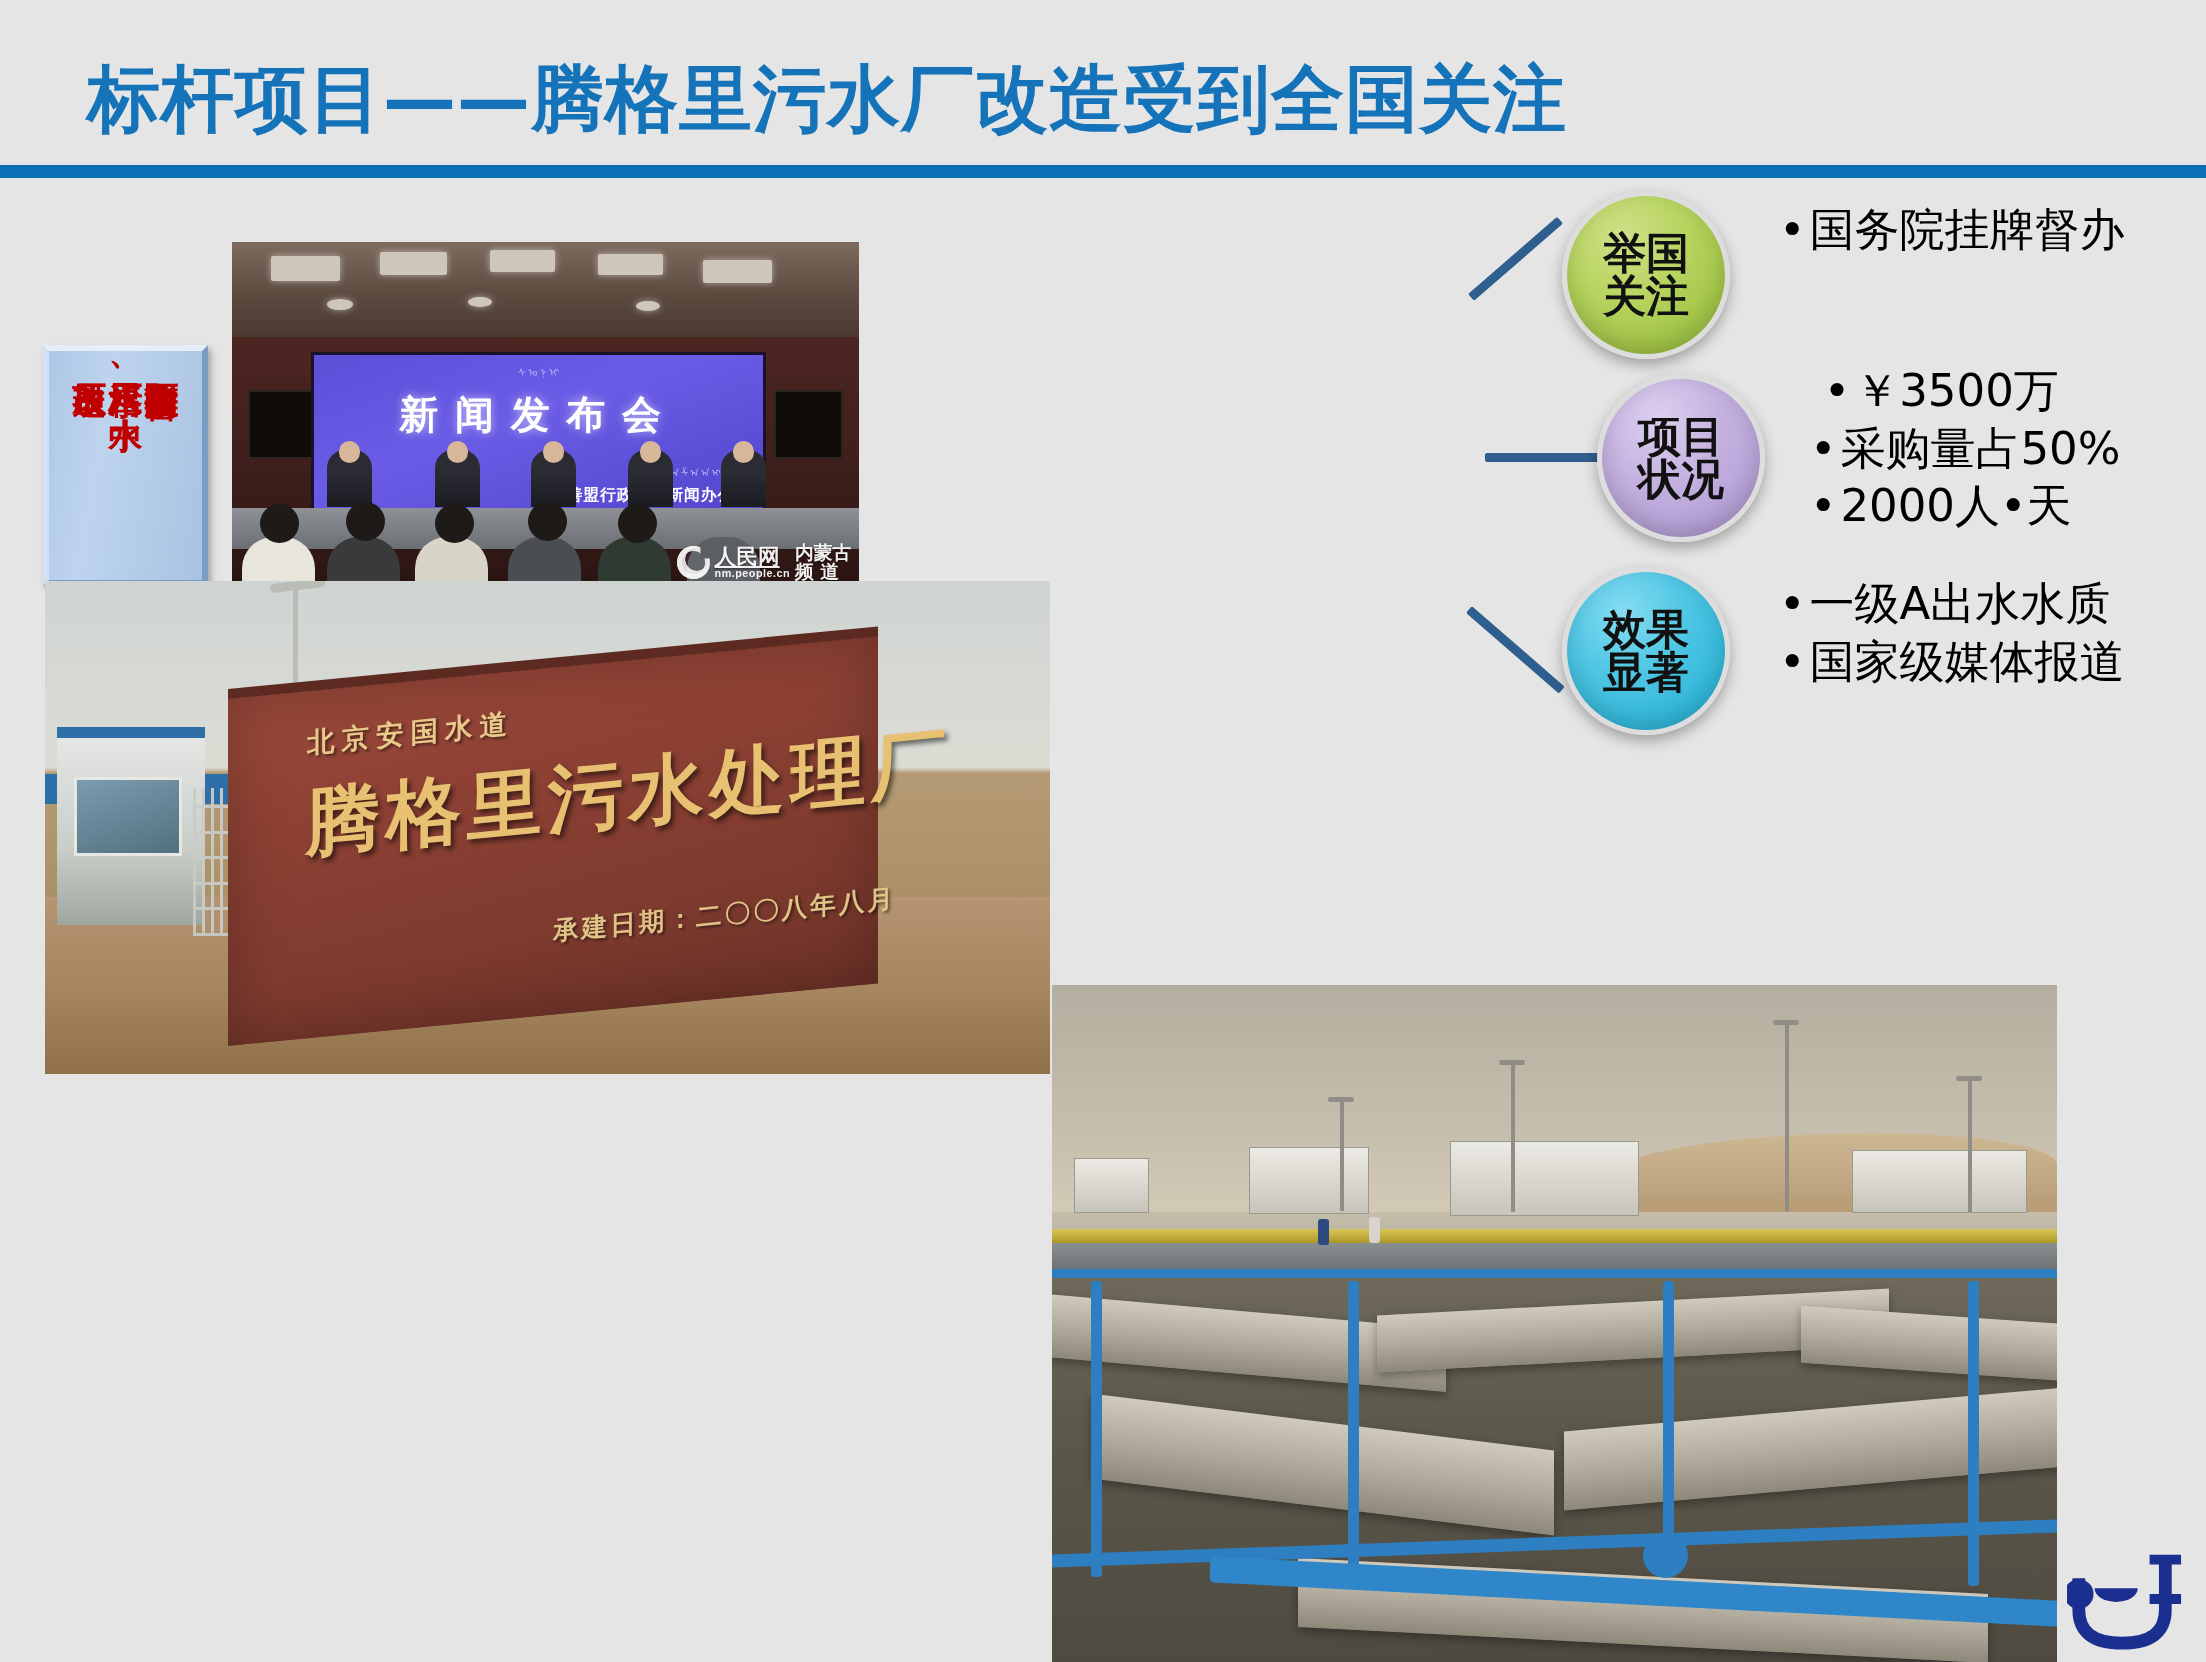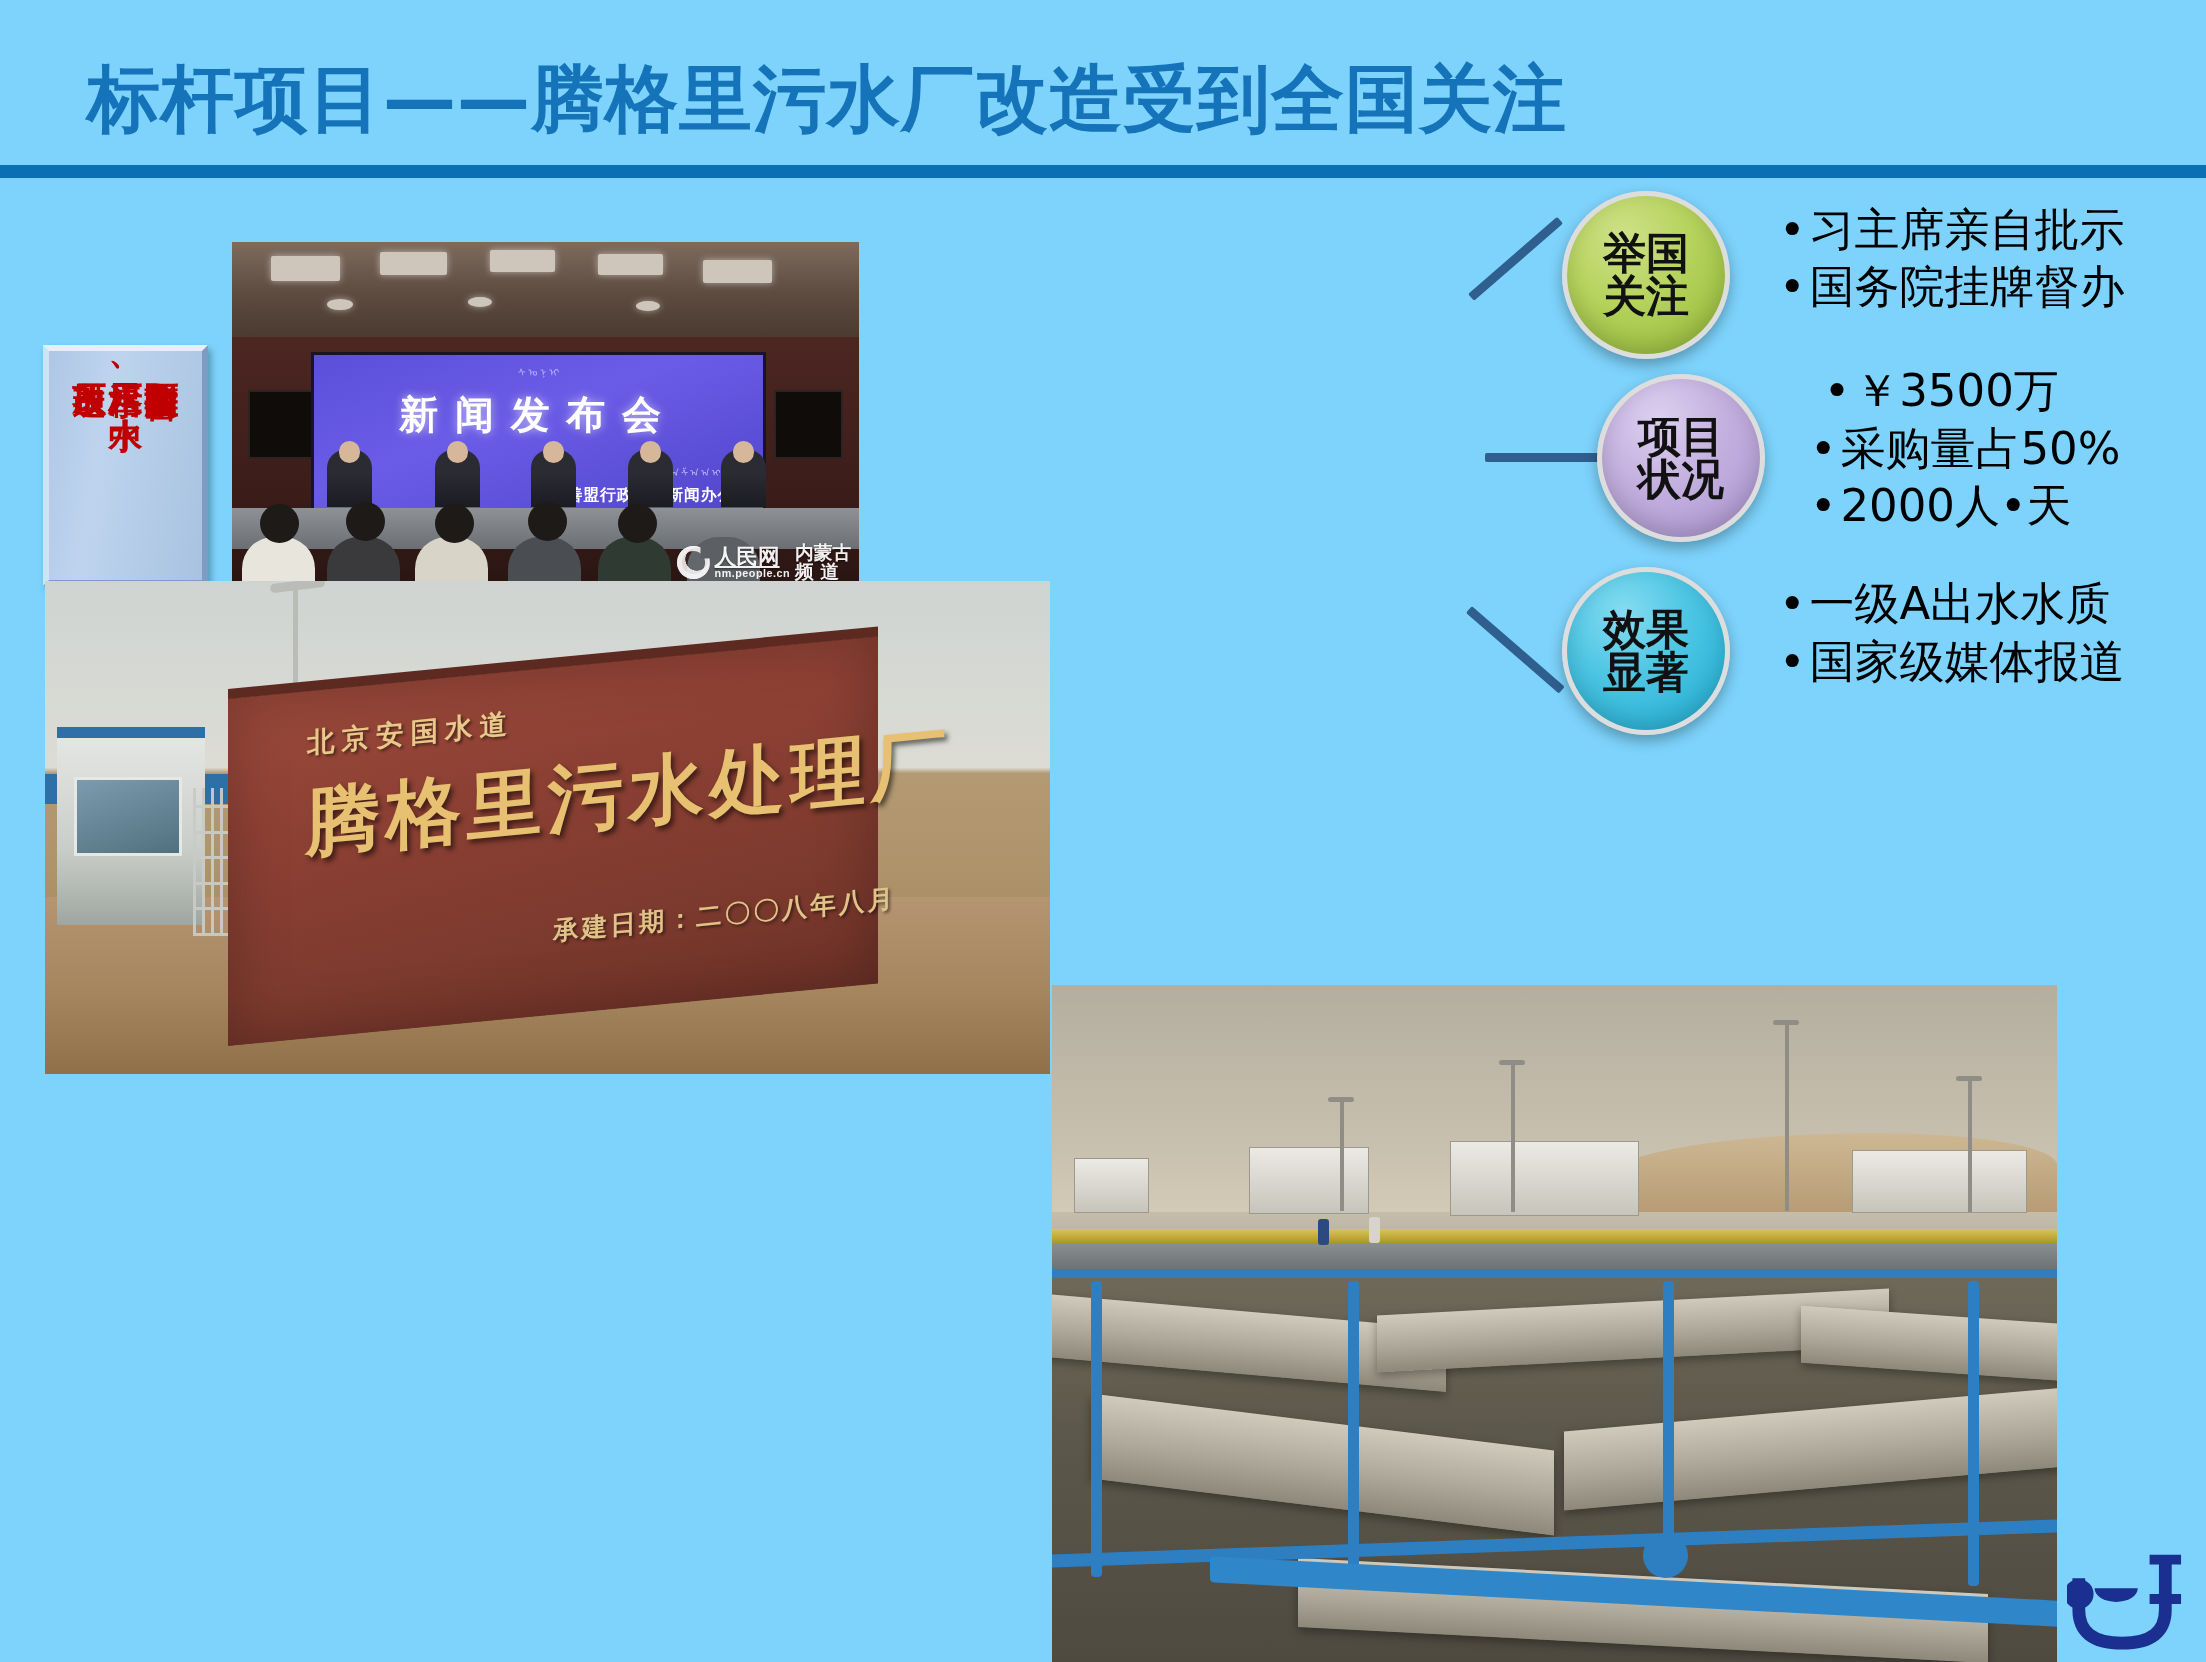--- a/index.html
+++ b/index.html
@@ -2,21 +2,21 @@
 <html><head>
 <meta charset="utf-8">
 <style>
   html,body{margin:0;padding:0;}
   body{
     width:2207px;height:1663px;
     background:#ffffff;
     font-family:"Liberation Sans","DejaVu Sans",sans-serif;
     overflow:hidden;position:relative;
   }
-  .slide{position:absolute;inset:0;background:#7dd3fc;}
+  .slide{position:absolute;inset:0;background:#e5e5e5;}
 
   
   .title{
     position:absolute;left:87px;top:51px;
     font-size:73px;font-weight:bold;color:#1573b9;
     letter-spacing:1px;white-space:nowrap;
     font-family:"DejaVu Sans","Liberation Sans",sans-serif;
   }
   .title-rule{
     position:absolute;left:0;top:165px;width:2207px;height:12.8px;
@@ -351,21 +351,20 @@
 
     <div class="node node-cyan">
       <div>
         <div>效果</div>
         <div>显著</div>
       </div>
     </div>
 
     <div class="bullets b-green">
       <ul>
-        <li>习主席亲自批示</li>
         <li>国务院挂牌督办</li>
       </ul>
     </div>
 
     <div class="bullets b-purple">
       <ul>
         <li>￥3500万</li>
         <li>采购量占50%</li>
         <li>2000人•天</li>
       </ul>

